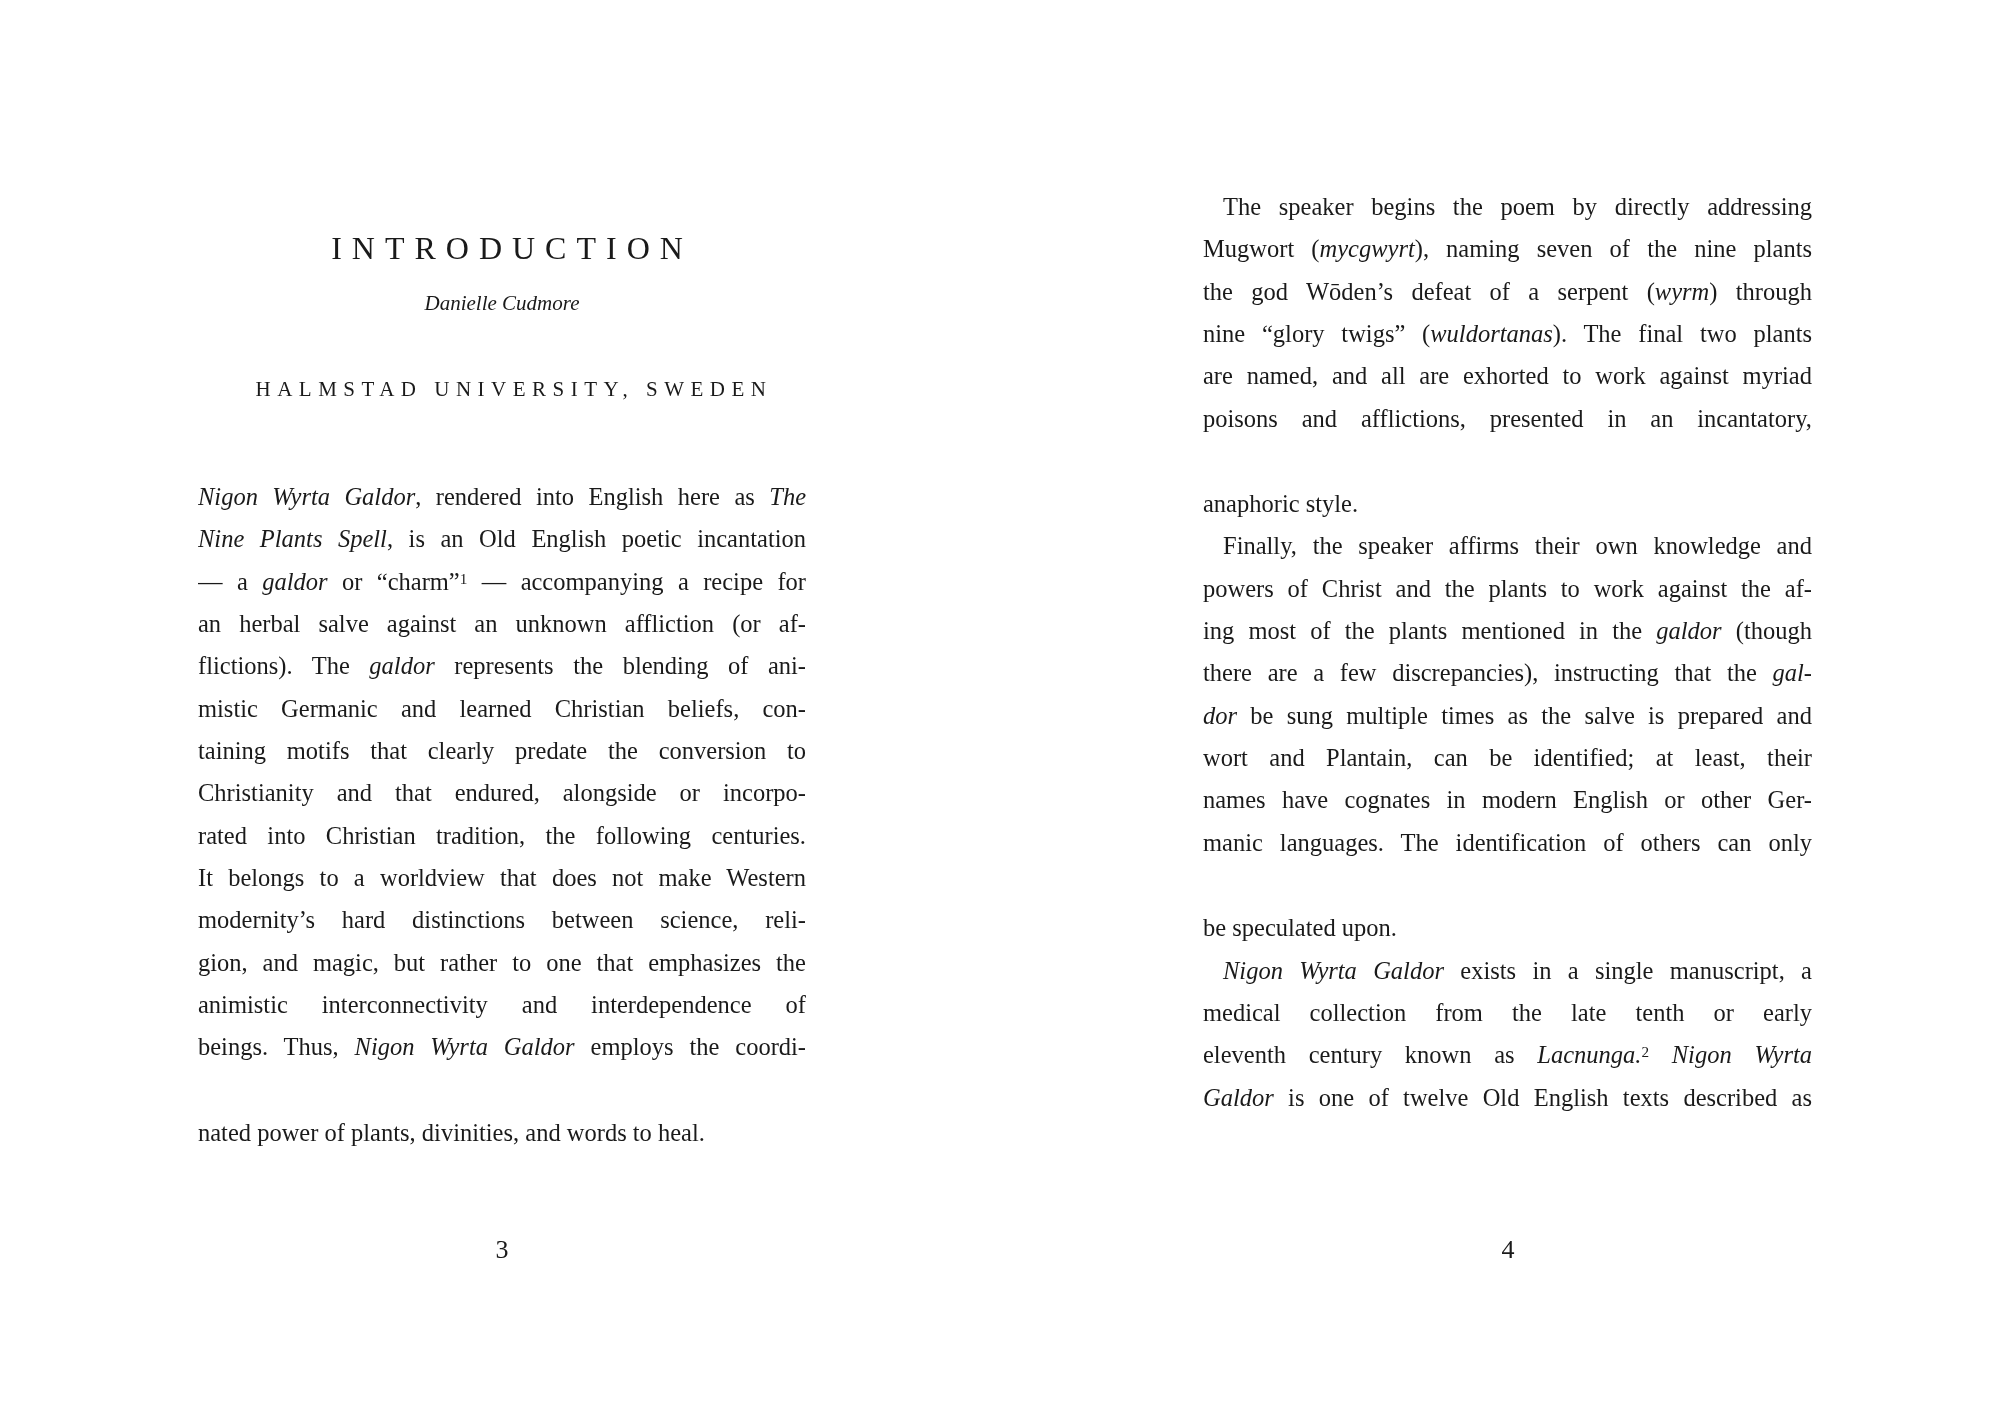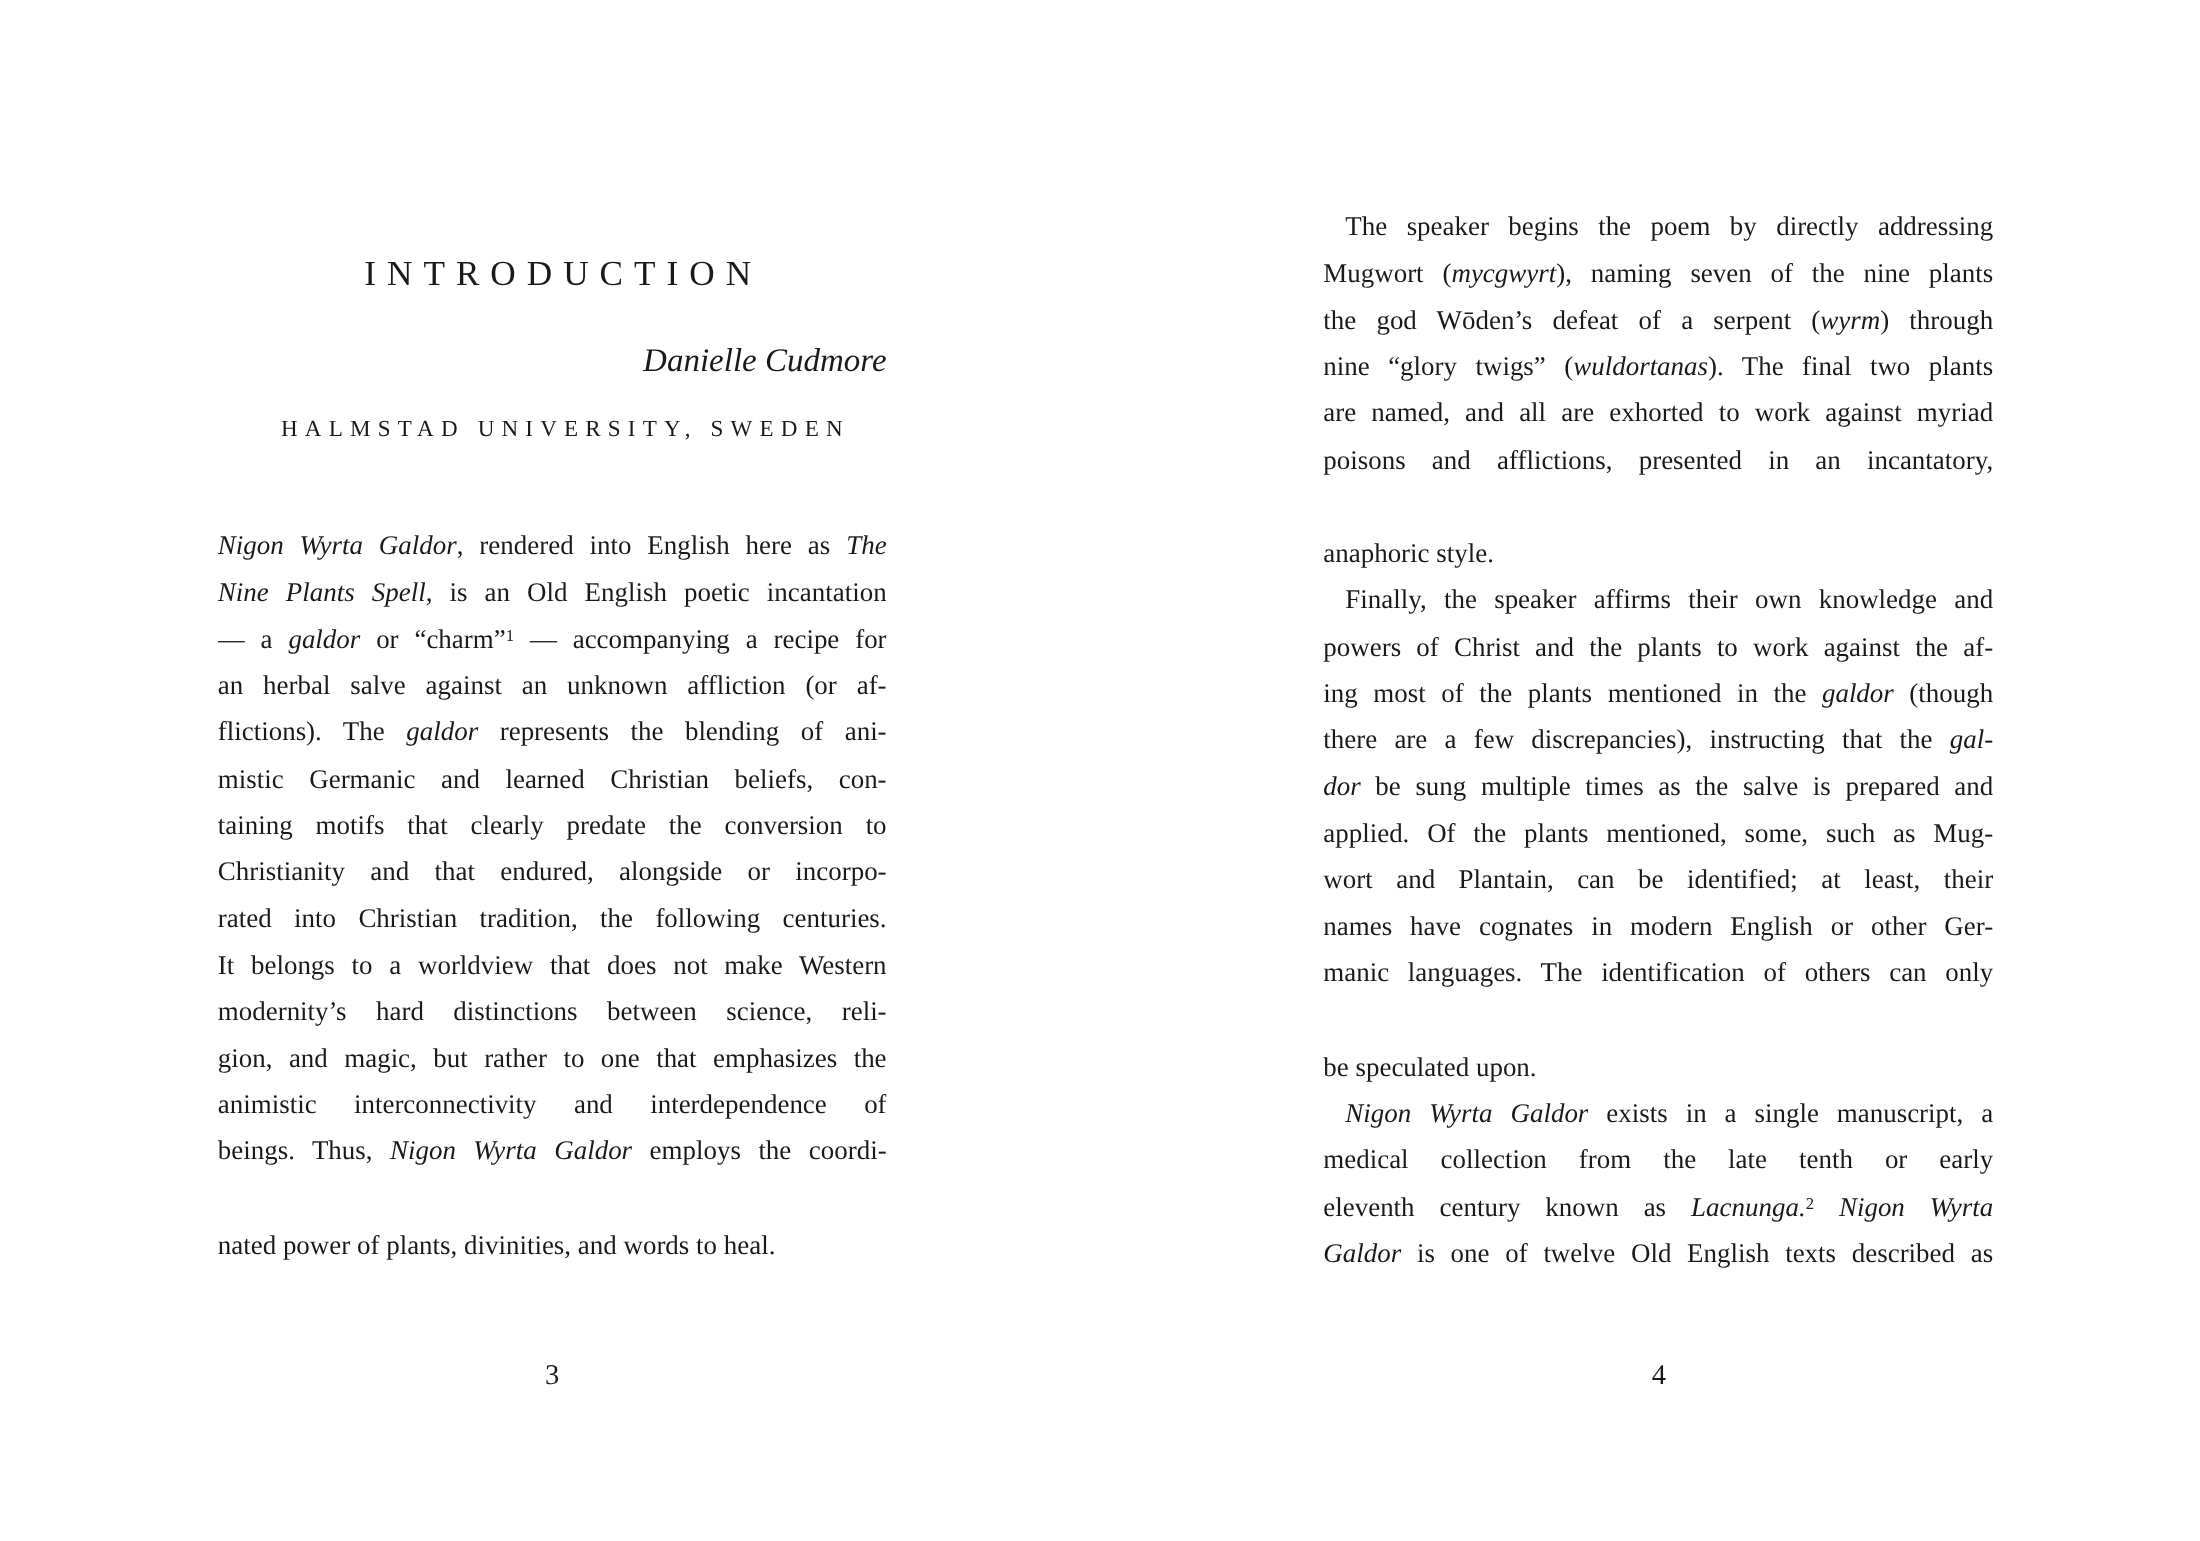--- a/index.html
+++ b/index.html
@@ -19,23 +19,23 @@
 
   
   .chapter-title {
     left: 198px; top: 231px; width: 608px;
     font-size: 32px; font-weight: normal;
     letter-spacing: 10px; padding-left: 10px;
     text-align: center; line-height: 1.1;
     margin: 0;
   }
   .author {
-    left: 198px; top: 311px; width: 608px;
-    font-size: 30px; font-style: italic;
-    text-align: right; line-height: 1.1;
+    left: 198px; top: 292px; width: 608px;
+    font-size: 21px; font-style: italic;
+    text-align: center; line-height: 1.1;
   }
   .affiliation {
     left: 204px; top: 377px; width: 608px;
     font-size: 21px; letter-spacing: 6.5px; padding-left: 6px;
     text-align: center; line-height: 1.2;
   }
 
   
   .body-col {
     font-size: 24.5px;
@@ -109,21 +109,20 @@
         <div class="line"><span>the god Wōden’s defeat of a serpent (</span><span class="it">wyrm</span><span>) through</span></div>
         <div class="line"><span>nine “glory twigs” (</span><span class="it">wuldortanas</span><span>). The final two plants</span></div>
         <div class="line"><span>are named, and all are exhorted to work against myriad</span></div>
         <div class="line"><span>poisons and afflictions, presented in an incantatory,</span></div>
         <div class="line last"><span>anaphoric style.</span></div>
         <div class="line indent"><span>Finally, the speaker affirms their own knowledge and</span></div>
         <div class="line"><span>powers of Christ and the plants to work against the af-</span></div>
         <div class="line"><span>ing most of the plants mentioned in the </span><span class="it">galdor</span><span> (though</span></div>
         <div class="line"><span>there are a few discrepancies), instructing that the </span><span class="it">gal-</span></div>
         <div class="line"><span class="it">dor</span><span> be sung multiple times as the salve is prepared and</span></div>
-        <div class="line"><span>applied. Of the plants mentioned, some, such as Mug-</span></div>
         <div class="line"><span>wort and Plantain, can be identified; at least, their</span></div>
         <div class="line"><span>names have cognates in modern English or other Ger-</span></div>
         <div class="line"><span>manic languages. The identification of others can only</span></div>
         <div class="line last"><span>be speculated upon.</span></div>
         <div class="line indent"><span class="it">Nigon Wyrta Galdor</span><span> exists in a single manuscript, a</span></div>
         <div class="line"><span>medical collection from the late tenth or early</span></div>
         <div class="line"><span>eleventh century known as </span><span class="it">Lacnunga.</span><sup class="fn">2</sup><span> </span><span class="it">Nigon Wyrta</span></div>
         <div class="line"><span class="it">Galdor</span><span> is one of twelve Old English texts described as</span></div>
       </div>
 

